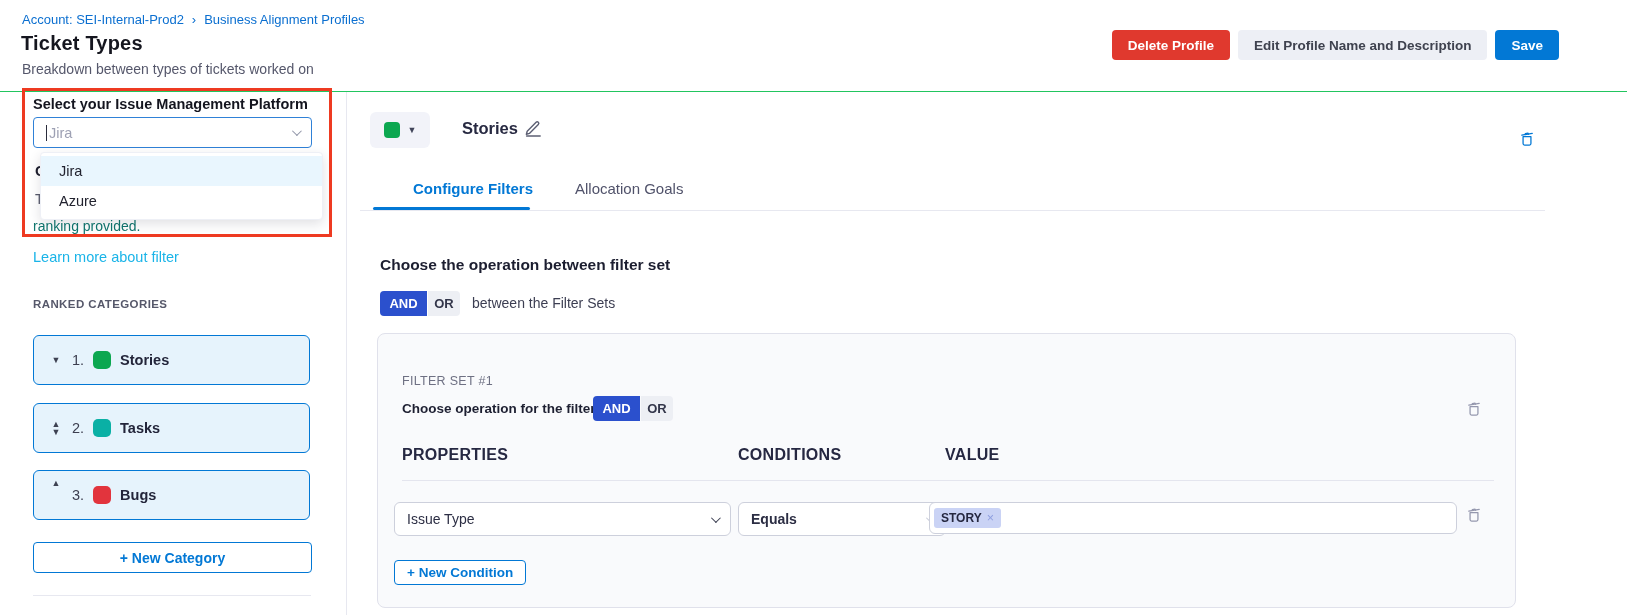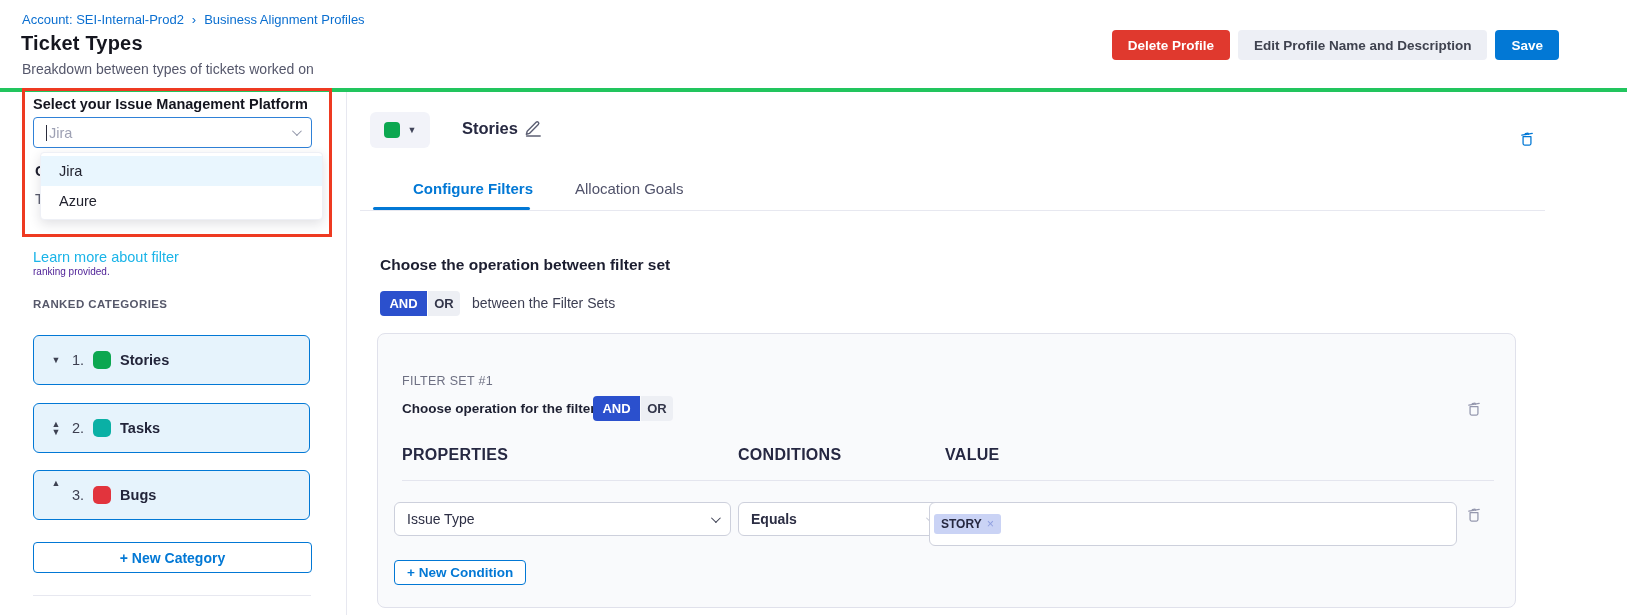--- a/index.html
+++ b/index.html
@@ -5,21 +5,21 @@
   * { box-sizing: border-box; margin: 0; padding: 0; }
   html,body { width:1627px; height:615px; }
   body {
     font-family: "Liberation Sans", "DejaVu Sans", sans-serif;
     background:#ffffff; color:#1d1f2e; overflow:hidden;
     -webkit-font-smoothing: antialiased;
   }
   #app { position:relative; width:1627px; height:615px; background:#fff; }
 
   
-  header { position:absolute; left:0; top:0; right:0; height:92px; border-bottom:4px solid #22c55e; background:#fff; }
+  header { position:absolute; left:0; top:0; right:0; height:92px; border-bottom:1px solid #22c55e; background:#fff; }
   .crumbs { position:absolute; left:22px; top:12px; font-size:13px; color:#0b6fd0; display:flex; align-items:center; gap:8px; }
   .crumbs a { color:#0b6fd0; text-decoration:none; cursor:pointer; }
   .crumb-sep { color:#0b6fd0; font-size:13px; }
   h1.page-title { position:absolute; left:21px; top:32px; font-size:20px; font-weight:700; color:#15161f; letter-spacing:.2px;}
   .subtitle { position:absolute; left:22px; top:61px; font-size:14px; color:#55576b; }
   .header-actions { position:absolute; top:30px; right:68px; display:flex; gap:8px; }
   .btn { height:30px; border:none; border-radius:4px; font-family:inherit; font-size:13.5px; font-weight:700; padding:0 16px; cursor:pointer; }
   .btn.danger  { background:#e0392e; color:#fff; }
   .btn.neutral { background:#edeff5; color:#3f424f; }
   .btn.primary { background:#0278d5; color:#fff; }
@@ -34,21 +34,21 @@
   .chev { display:inline-block; width:7px; height:7px; border-right:1.6px solid currentColor; border-bottom:1.6px solid currentColor; transform:rotate(45deg) translateY(-2px); }
   .input-chev { color:#9095a8; }
 
   .platform-menu { position:absolute; left:40px; top:60px; width:283px; background:#fff; border:1px solid #eef0f6;
     border-radius:4px; box-shadow:0 4px 12px rgba(40,41,61,.14); z-index:5; padding:3px 0; }
   .menu-option { height:30px; display:flex; align-items:center; padding-left:18px; font-size:14.5px; color:#22232f; cursor:pointer; }
   .menu-option.highlighted { background:#e9f6fe; }
 
   .frag-c { position:absolute; left:35px; top:70px; font-size:15px; font-weight:700; color:#1c1d2c; z-index:1; }
   .frag-t { position:absolute; left:35px; top:99px; font-size:14px; color:#565869; z-index:1; }
-  .frag-rank { position:absolute; left:33px; top:126px; font-size:10px; color:#4c1d95; z-index:1;margin-top:48px; }
+  .frag-rank { position:absolute; left:33px; top:126px; font-size:14px; color:#0f766e; z-index:1; }
   .learn-link { position:absolute; left:33px; top:157px; font-size:14.5px; color:#1ab4e8; text-decoration:none; cursor:pointer; }
   .side-section { position:absolute; left:33px; top:206px; font-size:11.5px; font-weight:700; color:#56586a; letter-spacing:.4px; }
 
   .cat-card { position:absolute; left:33px; width:277px; height:50px; background:#e6f3fc; border:1px solid #0278d5;
     border-radius:6px; display:flex; align-items:center; padding-left:15px; gap:9px; cursor:pointer; }
   .cat-card.c1 { top:243px; } .cat-card.c2 { top:311px; } .cat-card.c3 { top:378px; }
   .caret-col { width:14px; display:flex; flex-direction:column; align-items:center; color:#3d4152; font-size:9px; line-height:8px; }
   .cat-rank { font-size:14.5px; color:#3c3e4f; }
   .swatch { width:18px; height:18px; border-radius:5px; flex:0 0 auto; }
   .cat-name { font-size:14.5px; font-weight:700; color:#23253a; }
@@ -93,21 +93,21 @@
   .trash-set { position:absolute; left:1088px; top:66px; color:#9598ae; }
   .col-head { position:absolute; top:112px; font-size:16px; font-weight:700; color:#262842; letter-spacing:.3px; }
   .col-props { left:24px; } .col-conds { left:360px; } .col-value { left:567px; }
   .col-divider { position:absolute; left:24px; top:146px; width:1092px; height:1px; background:#e4e5ee; }
 
   .select-box { position:absolute; top:168px; height:32px; background:#fff; border:1px solid #cdd0dc; border-radius:6px;
     display:flex; align-items:center; justify-content:space-between; padding:16px 12px; font-size:14px; color:#2c2e44; cursor:pointer; }
   .sel-prop { left:16px; width:337px; }
   .sel-cond { left:360px; width:208px; font-weight:600; }
   .sel-prop .chev { color:#3c3f52; } .sel-cond .chev { color:#c7cad8; }
-  .value-box { position:absolute; left:551px; top:168px; width:528px; height:44px; background:#fff; border:1px solid #cdd0dc;
+  .value-box { position:absolute; left:551px; top:168px; width:528px; height:32px; background:#fff; border:1px solid #cdd0dc;
     border-radius:6px; display:flex; align-items:center; padding:0 4px; cursor:text; }
   .value-tag { background:#cad3f5; border-radius:3px; padding:3px 7px; font-size:12px; font-weight:700; color:#262840;
     display:flex; align-items:center; gap:5px; }
   .tag-x { color:#8f9fe0; font-weight:400; font-size:12.5px; cursor:pointer; }
   .trash-row { position:absolute; left:1088px; top:172px; color:#9598ae; }
 
   .newcond-btn { position:absolute; left:16px; top:226px; height:25px; padding:0 12px; background:#fff; border:1px solid #0278d5;
     border-radius:4px; color:#0278d5; font-family:inherit; font-size:13.5px; font-weight:600; display:flex; align-items:center; gap:6px; cursor:pointer; }
 </style>
 </head>

